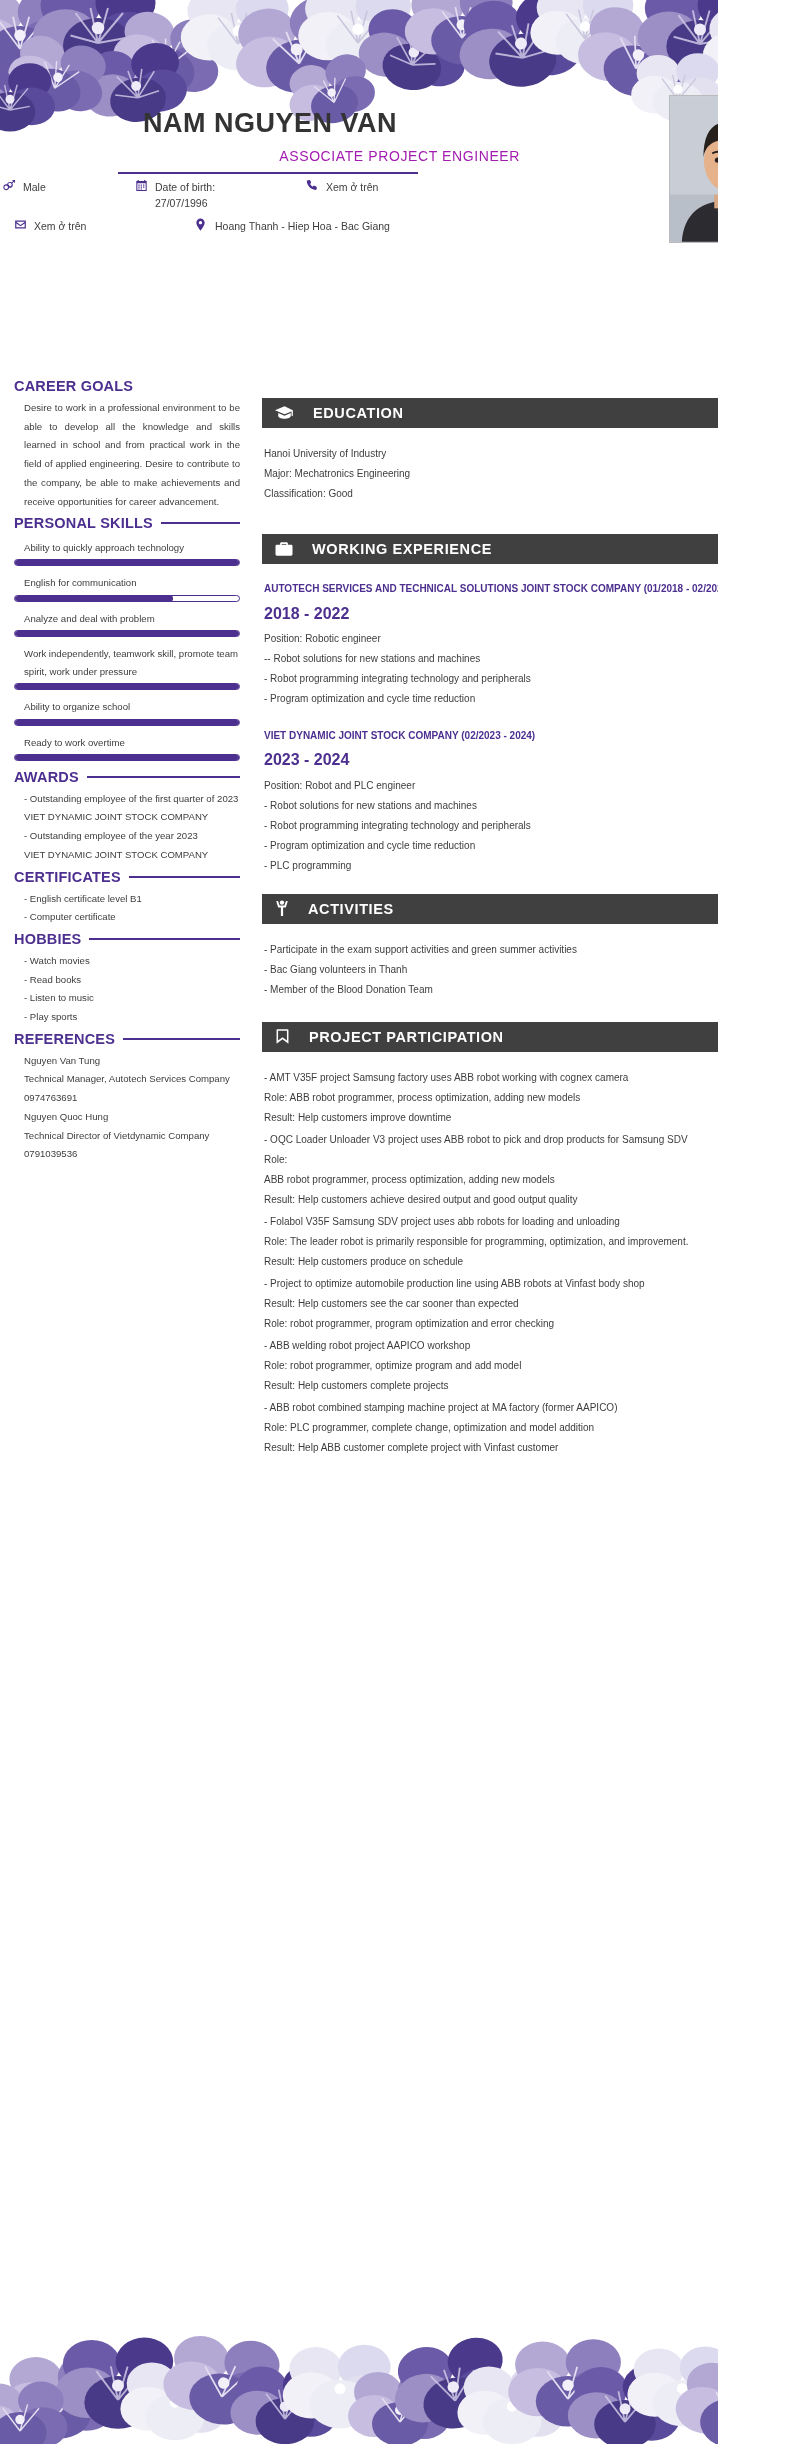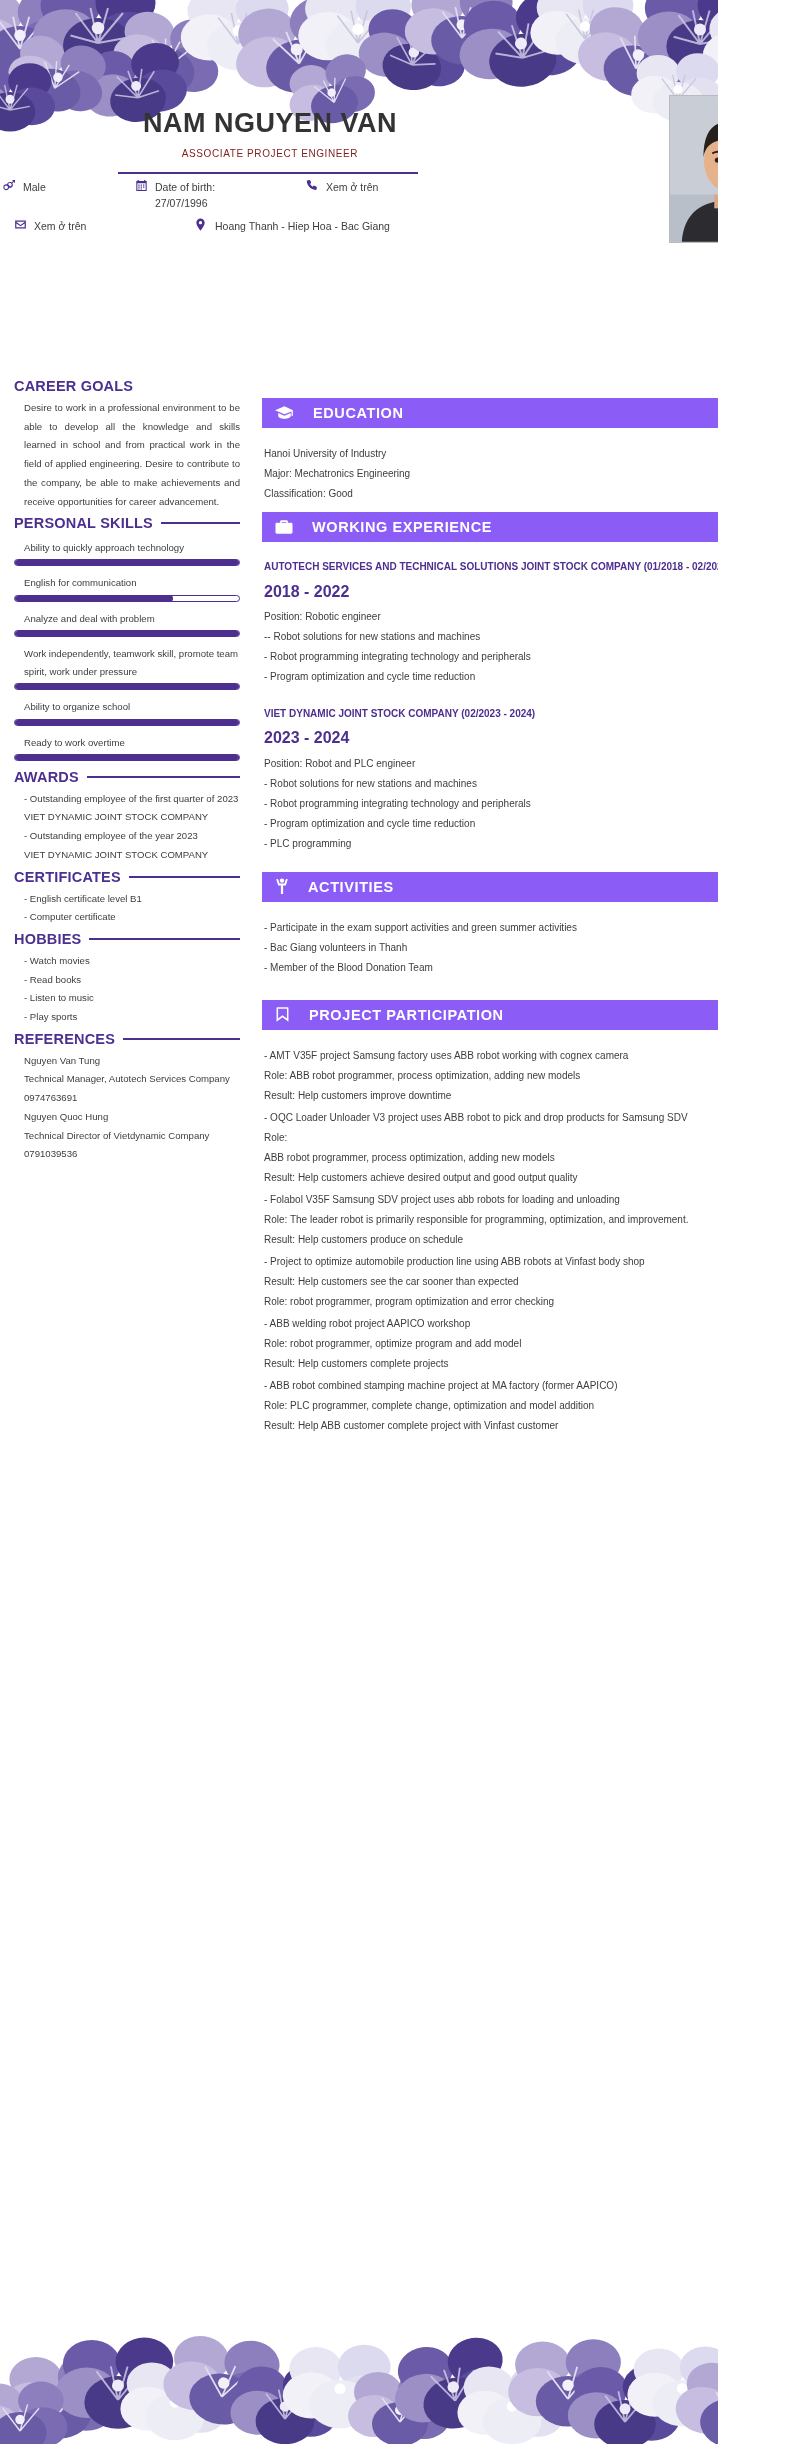--- a/index.html
+++ b/index.html
@@ -45,24 +45,24 @@
     font-size: 27px;
     font-weight: bold;
     letter-spacing: 0.5px;
     color: #333333;
   }
   .job-title {
     position: absolute;
     top: 48px;
     left: 20px;
     width: 500px;
-    text-align: center;
-    font-size: 10px;
+    text-align: right;
+    font-size: 14px;
     letter-spacing: 0.6px;
-    color: #7f1d1d;
+    color: #a21caf;
   }
   .title-rule {
     position: absolute;
     top: 72px;
     left: 118px;
     width: 300px;
     height: 2px;
     background: #4c2f8f;
   }
   .photo {
@@ -178,21 +178,21 @@
     background: #4c2f8f;
     border-radius: 4px;
   }
 
   
   .rsec { margin-bottom: 6px; }
   .rsec-head {
     display: flex;
     align-items: center;
     height: 30px;
-    background: #8b5cf6;
+    background: #404040;
     padding-left: 13px;
     gap: 19px;
   }
   .rsec-icon { display: flex; align-items: center; color: #fff; }
   .rsec-icon svg { display: block; fill: #ffffff; }
   .rsec-title {
     font-size: 14.5px;
     font-weight: bold;
     color: #ffffff;
     letter-spacing: 0.6px;
@@ -474,21 +474,21 @@
         </span>
         <span class="rsec-title">EDUCATION</span>
       </div>
       <div class="rsec-body">
         <p>Hanoi University of Industry</p>
         <p>Major: Mechatronics Engineering</p>
         <p>Classification: Good</p>
       </div>
     </div>
 
-    <div class="rsec" style="margin-top:8px;">
+    <div class="rsec" style="margin-top:30px;">
       <div class="rsec-head">
         <span class="rsec-icon">
           <svg width="18" height="16" viewBox="0 0 18 16">
               <path d="M6.5 1.3h5c.8 0 1.4.6 1.4 1.4v1.1h3.2c.8 0 1.4.6 1.4 1.4v8.1c0 .8-.6 1.4-1.4 1.4H1.9c-.8 0-1.4-.6-1.4-1.4V5.2c0-.8.6-1.4 1.4-1.4h3.2V2.7c0-.8.6-1.4 1.4-1.4zm.2 2.5h4.6V2.9H6.7v.9zM7.8 7.6h2.4v1.6H7.8V7.6z"></path>
             </svg>
         </span>
         <span class="rsec-title">WORKING EXPERIENCE</span>
       </div>
       <div class="rsec-body">
         <div class="job-block">

